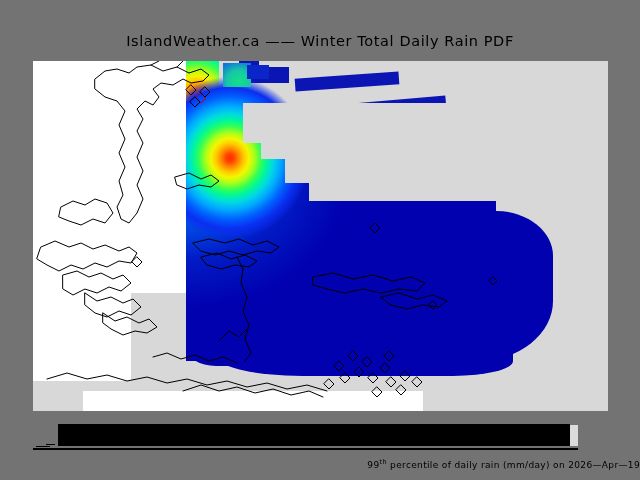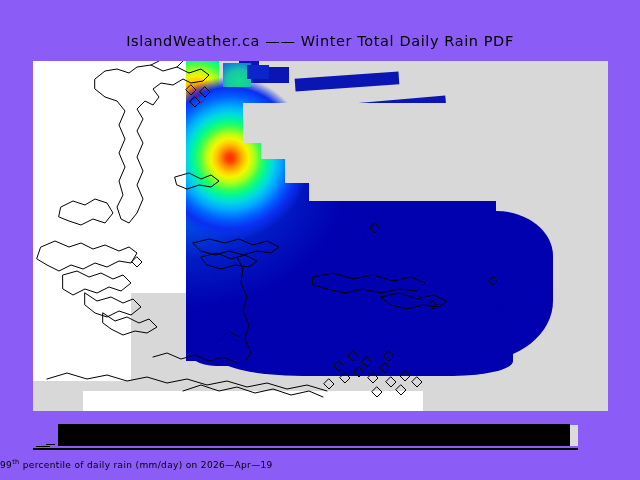--- a/index.html
+++ b/index.html
@@ -13,21 +13,21 @@
     overflow: hidden;
     font-family: "DejaVu Sans", sans-serif;
     position: relative;
   }
 
   #figure {
     position: absolute;
     left: 0; top: 0;
     width: 640px;
     height: 480px;
-    background: #8b5cf6;
+    background: #737373;
   }
 
   
   #title {
     position: absolute;
     left: 0;
     top: 33px;
     width: 640px;
     text-align: center;
     font-family: "DejaVu Sans", sans-serif;
@@ -156,21 +156,21 @@
     background: #000000;
     height: 1px;
   }
 
   
   #caption {
     position: absolute;
     left: 0;
     top: 458px;
     width: 640px;
-    text-align: left;
+    text-align: right;
     font-family: "DejaVu Sans", sans-serif;
     font-size: 9px;
     letter-spacing: 0.35px;
     color: #000000;
     white-space: pre;
   }
   #caption sup {
     font-size: 6.5px;
     vertical-align: super;
   }

